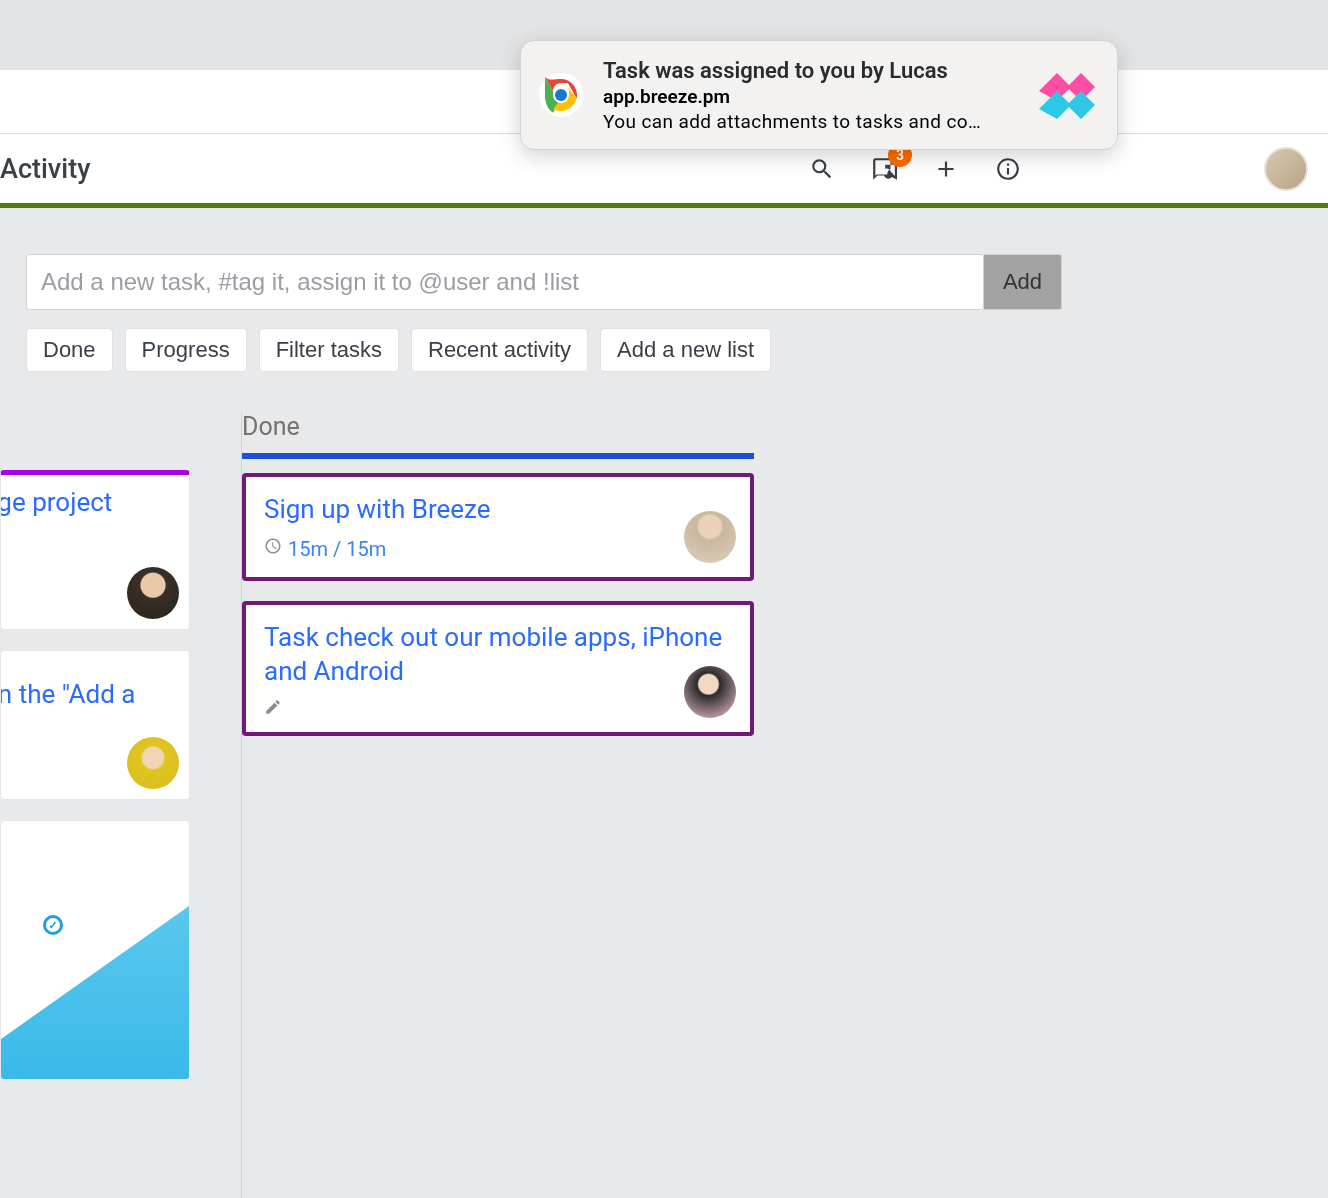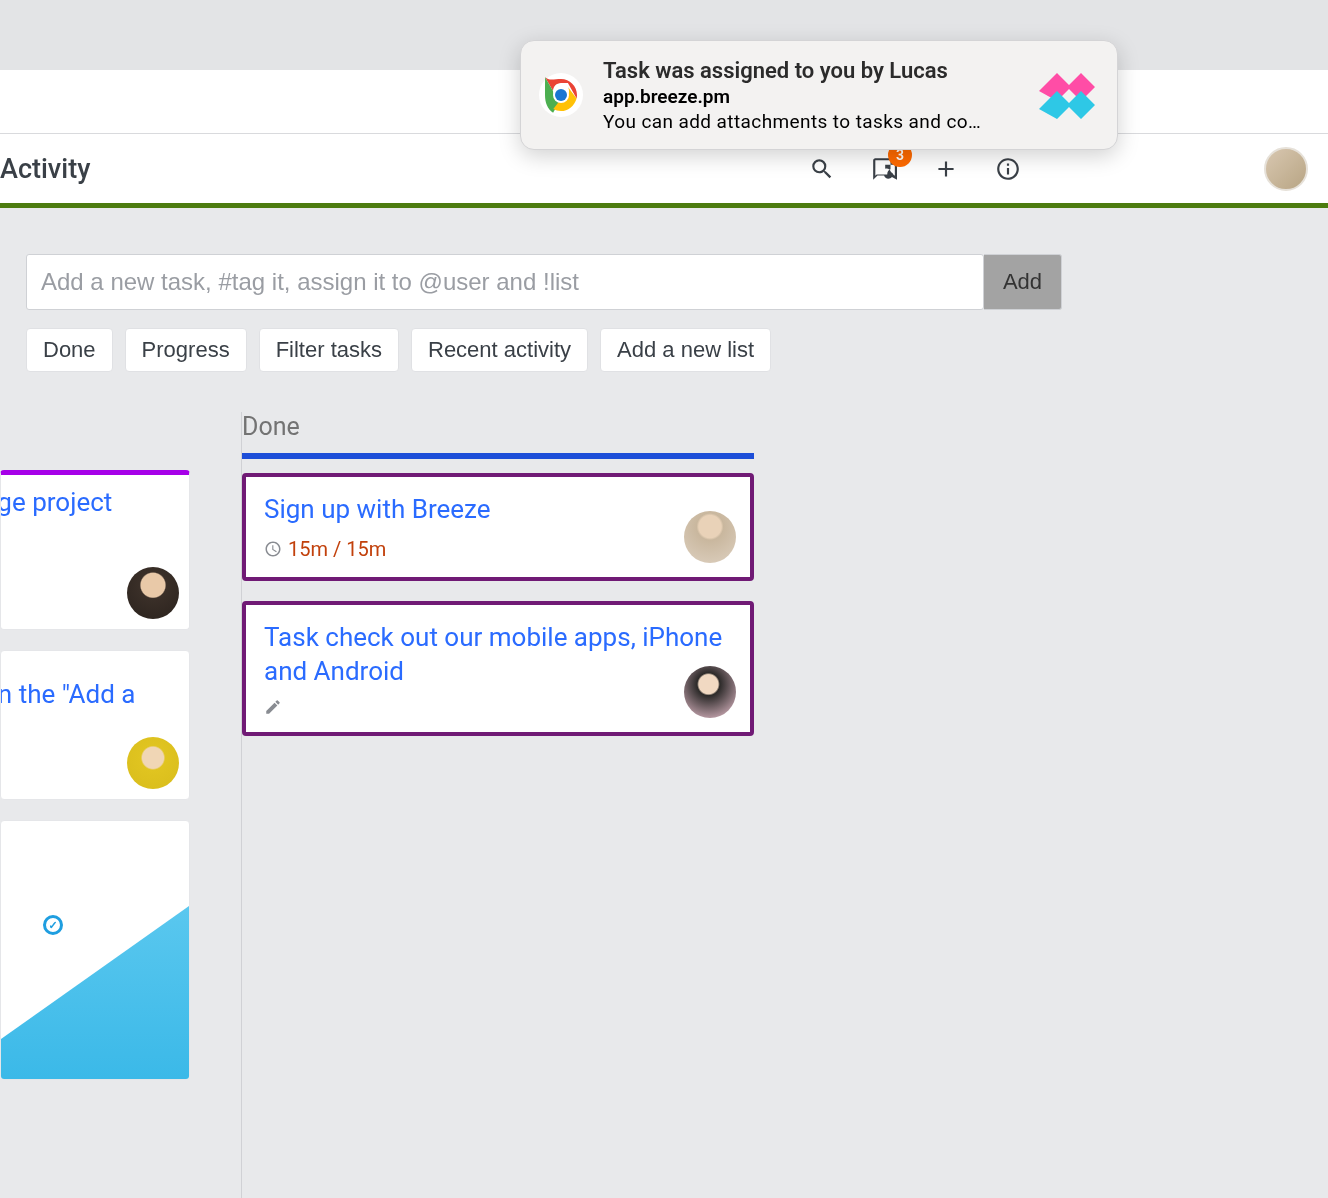--- a/index.html
+++ b/index.html
@@ -249,23 +249,23 @@
   position: relative;
 }
 .done-card .title {
   color: #2a6bff;
   font-size: 26px;
   line-height: 1.3;
   margin-bottom: 10px;
 }
 .meta-row {
   display: flex;
-  align-items: center;
+  align-items: flex-start;
   gap: 6px;
-  color: #c2410c;
+  color: #3b82f6;
   font-size: 20px;
 }
 .meta-row svg { width: 18px; height: 18px; fill: #898c92; }
 .card-avatar {
   position: absolute;
   right: 14px;
   bottom: 14px;
   width: 52px;
   height: 52px;
   border-radius: 50%;

